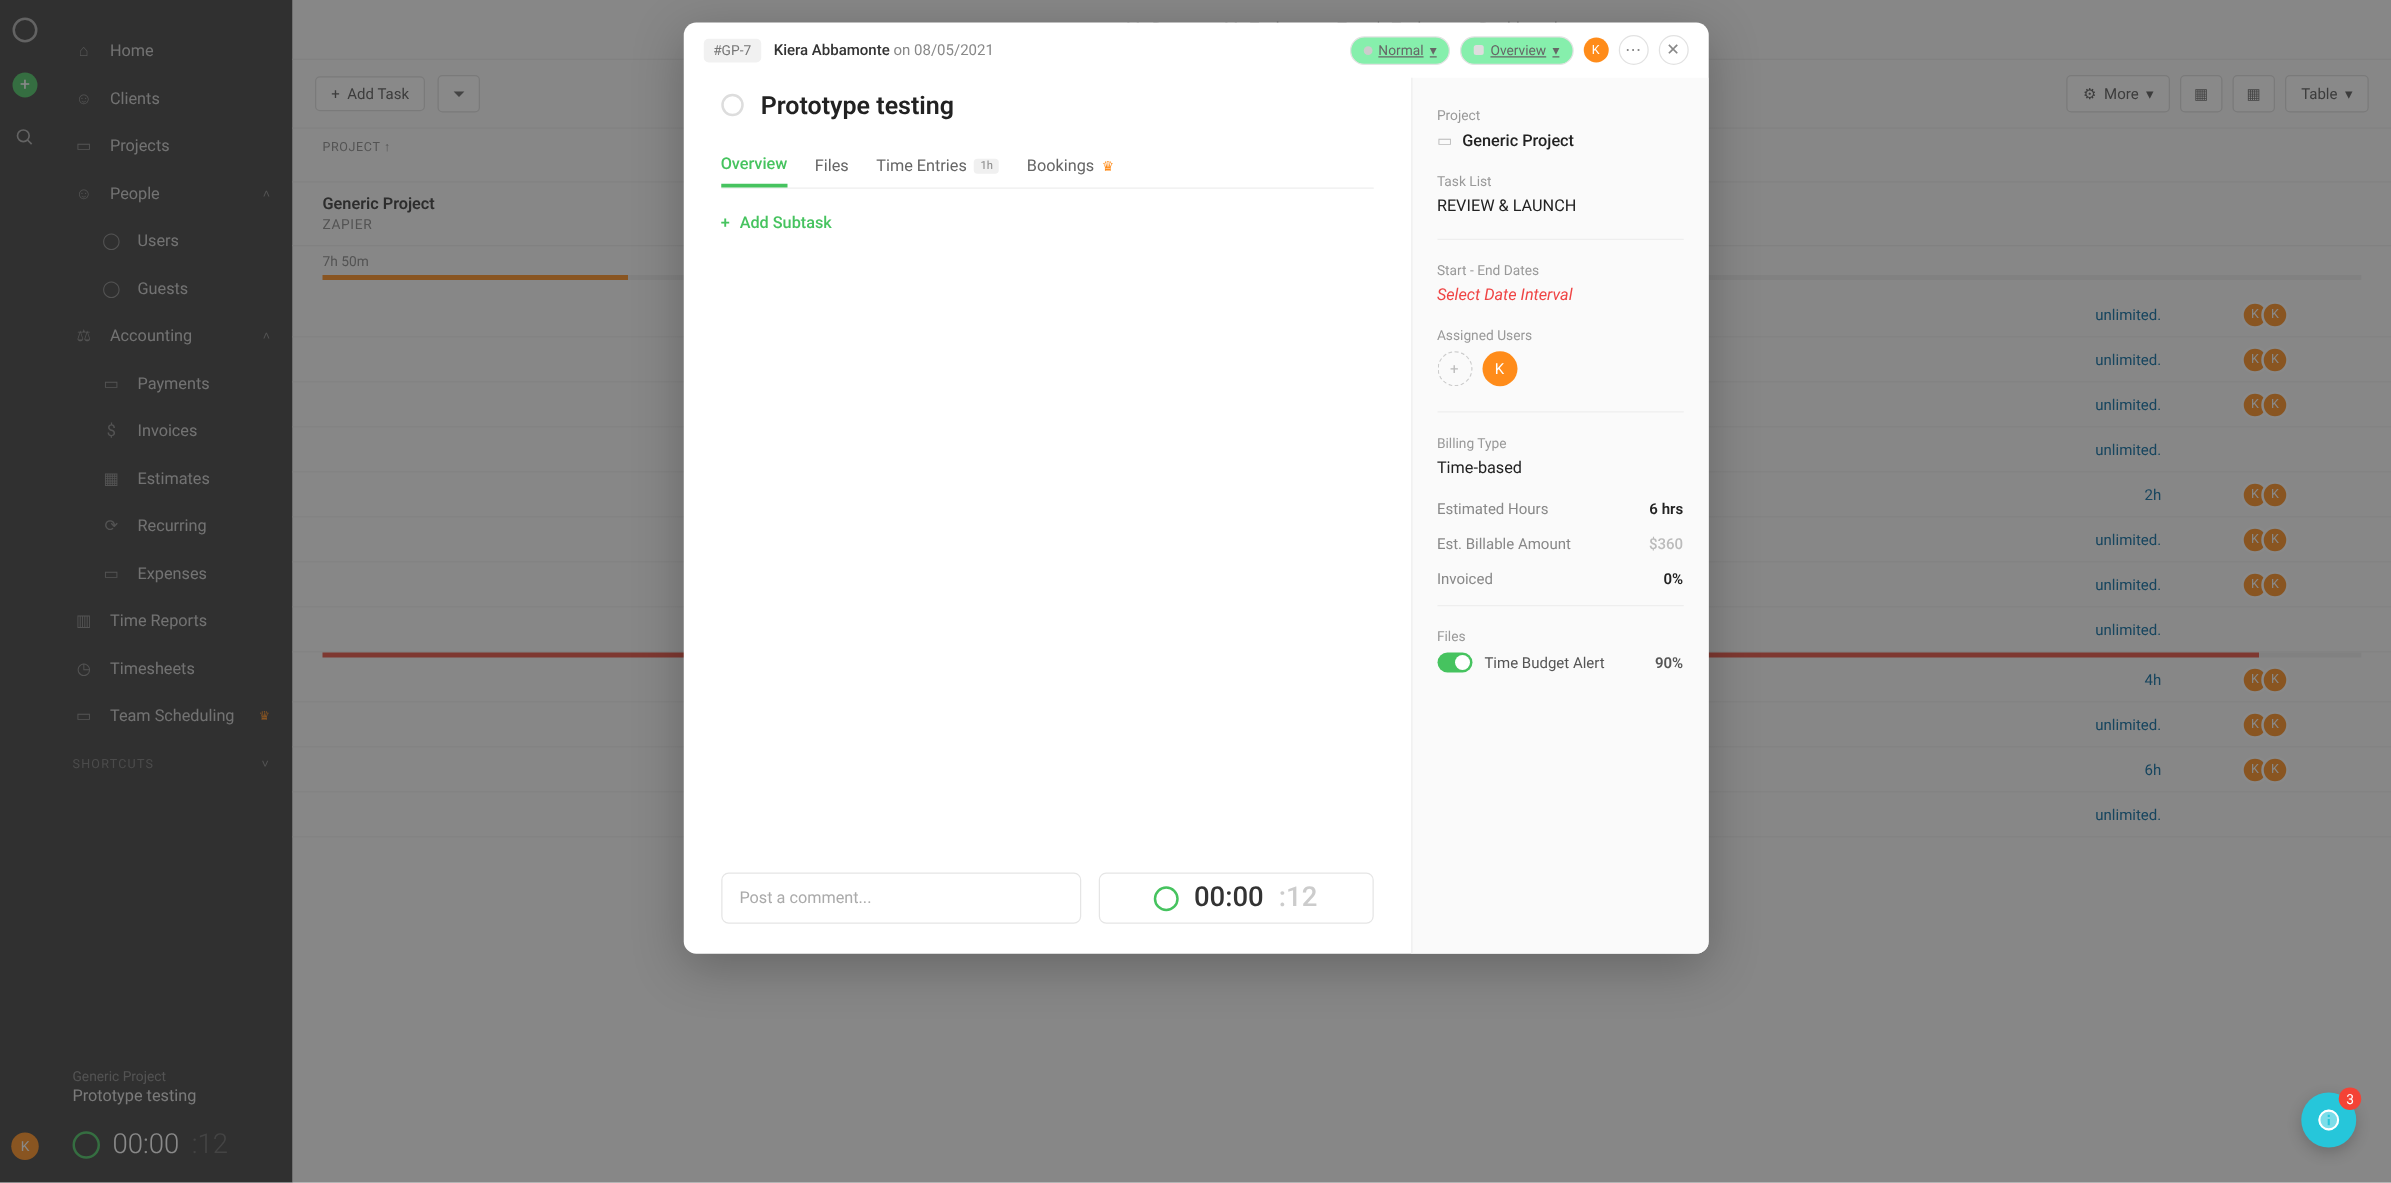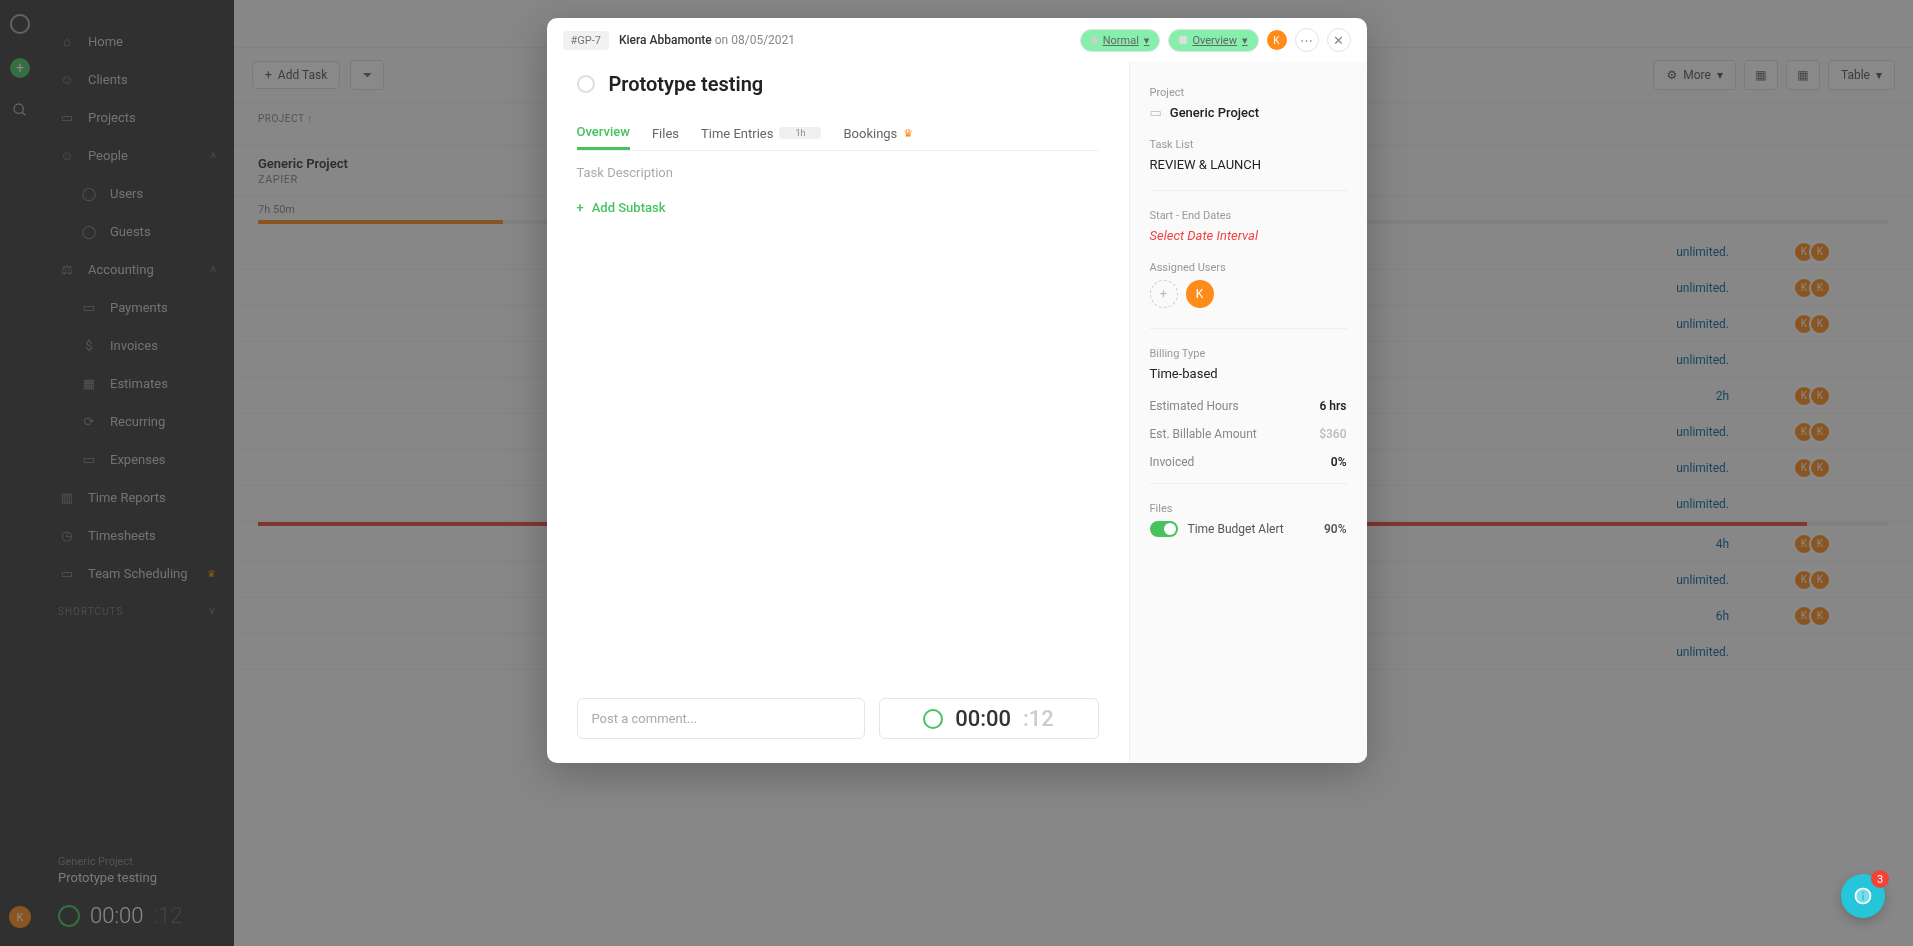--- a/index.html
+++ b/index.html
@@ -62,21 +62,21 @@
 .modal .av-sm{ width:20px;height:20px;border-radius:50%;background:#ff8c1a;color:#fff;font-size:10px;display:flex;align-items:center;justify-content:center;}
 .modal .circ-btn{width:24px;height:24px;border:1px solid #e2e2e2;border-radius:50%;display:flex;align-items:center;justify-content:center;color:#888;font-size:13px;cursor:pointer;}
 .modal .mbody { flex:1; display:flex; overflow:hidden; }
 .modal .mleft { flex:1; padding: 10px 30px 0; display:flex; flex-direction:column; }
 .modal .title-row{ display:flex; align-items:center; gap:14px; }
 .modal .check{ width:18px;height:18px;border:2px solid #ddd;border-radius:50%; }
 .modal .mtitle{ font-size:20px; font-weight:600; color:#222; }
 .modal .tabs{ display:flex; gap:22px; margin-top:20px; border-bottom:1px solid #eee; font-size:13px; }
 .modal .tab{ padding:8px 0; color:#666; cursor:pointer; display:flex; align-items:center; gap:6px;}
 .modal .tab.active{ color:#46c35f; border-bottom:3px solid #46c35f; font-weight:500;}
-.modal .tab .badge{ font-size:9px; background:#f0f0f0; padding:1px 16px; border-radius:3px; color:#888;}
+.modal .tab .badge{ font-size:9px; background:#f0f0f0; padding:1px 5px; border-radius:3px; color:#888;}
 .modal .tab .crown2{ color:#ff8c1a; font-size:11px;}
 .modal .desc{ margin-top:14px; color:#aaa; font-size:13px; }
 .modal .add-sub{ margin-top:20px; color:#46c35f; font-size:13px; font-weight:500; display:flex; align-items:center; gap:8px; cursor:pointer;}
 .modal .comment-row{ margin-top:auto; display:flex; gap:14px; padding:20px 0 24px; }
 .modal .comment-box{ flex:1; border:1px solid #e5e5e5; border-radius:6px; padding:12px 14px; font-size:13px; color:#aaa; }
 .modal .timer-box{ width:220px; border:1px solid #e5e5e5; border-radius:6px; display:flex; align-items:center; justify-content:center; gap:12px;}
 .modal .timer-box .tc{ width:20px;height:20px;border:2px solid #46c35f;border-radius:50%;}
 .modal .timer-box .tt1{ font-size:22px; font-weight:500; color:#333;}
 .modal .timer-box .tt2{ font-size:22px; font-weight:500; color:#ccc;}
 .modal .mright { width:238px; background:#fafafa; border-left:1px solid #eee; padding:24px 20px; font-size:12px; color:#555; overflow:auto;}
@@ -351,21 +351,20 @@
             </div>
           <div class="tab">
               <span>Time Entries</span>
               <span class="badge">1h</span>
             </div>
           <div class="tab">
               <span>Bookings</span>
               <span class="crown2">♛</span>
             </div>
         </div>
-        <div class="desc">Task Description</div>
         <div class="add-sub">
             <span>+</span>
             <span>Add Subtask</span>
           </div>
         <div class="comment-row">
           <div class="comment-box">Post a comment...</div>
           <div class="timer-box">
             <div class="tc"></div>
             <span class="tt1">00:00</span>
               <span class="tt2">:12</span>

